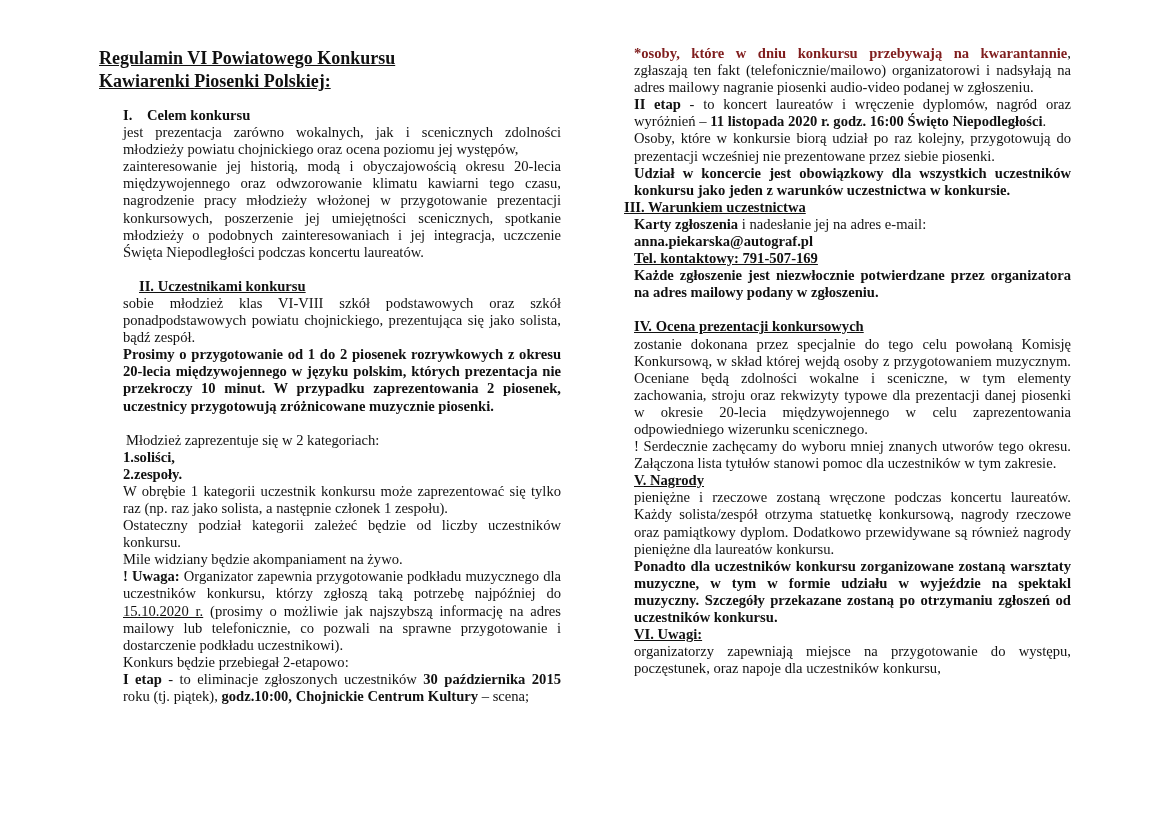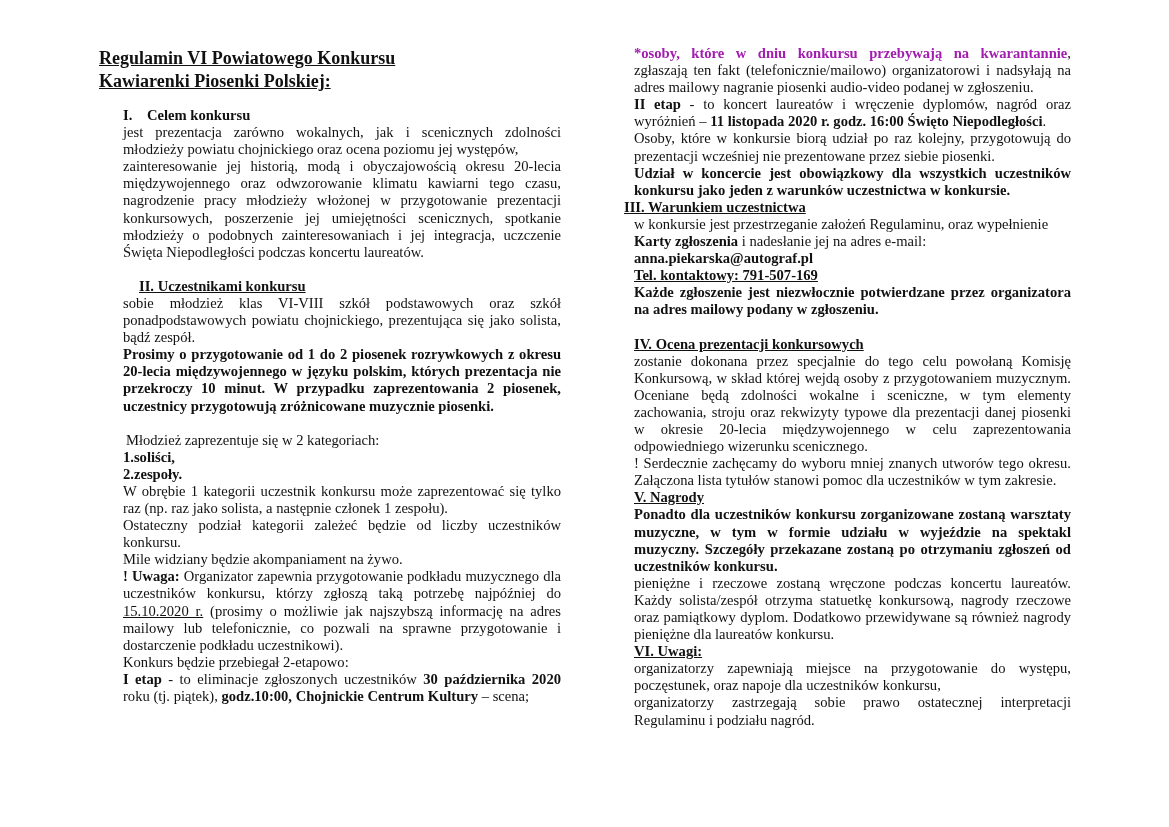--- a/index.html
+++ b/index.html
@@ -7,21 +7,21 @@
          font-family: "Liberation Serif", serif; color: #111; font-size: 14.6px; line-height: 17.1px; }
   .col { position: absolute; top: 47px; }
   .left { left: 99px; width: 462px; }
   .right { left: 634px; width: 437px; }
   .title { font-weight: bold; font-size: 18px; line-height: 23px; text-decoration: underline; margin: 0 0 14px 0; }
   .title .nu { text-decoration: none; }
   p { margin: 0; }
   .j { text-align: justify; text-align-last: left; }
   .b { font-weight: bold; }
   .u { text-decoration: underline; }
-  .red { color: #a21caf; font-weight: bold; }
+  .red { color: #7f1d1d; font-weight: bold; }
   .gap { height: 17px; }
   .ind1 { padding-left: 24px; }
   .h-sec { font-weight: bold; text-decoration: underline; }
 </style>
 </head>
 <body>
 
 <div class="col left">
   <div class="title">
     <div>Regulamin VI Powiatowego Konkursu</div>
@@ -42,43 +42,41 @@
     <p class="j b">Prosimy o przygotowanie od 1 do 2 piosenek rozrywkowych z okresu 20-lecia międzywojennego w języku polskim, których prezentacja nie przekroczy 10 minut. W przypadku zaprezentowania 2 piosenek, uczestnicy przygotowują zróżnicowane muzycznie piosenki.</p>
     <div class="gap"></div>
     <p style="margin-left:3px;">Młodzież zaprezentuje się w 2 kategoriach:</p>
     <p class="b">1.soliści,</p>
     <p class="b">2.zespoły.</p>
     <p class="j">W obrębie 1 kategorii uczestnik konkursu może zaprezentować się tylko raz (np. raz jako solista, a następnie członek 1 zespołu).</p>
     <p class="j">Ostateczny podział kategorii zależeć będzie od liczby uczestników konkursu.</p>
     <p>Mile widziany będzie akompaniament na żywo.</p>
     <p class="j"><span class="b">! Uwaga:</span><span> Organizator zapewnia przygotowanie podkładu muzycznego dla uczestników konkursu, którzy zgłoszą taką potrzebę najpóźniej do </span><span class="u">15.10.2020 r.</span><span> (prosimy o możliwie jak najszybszą informację na adres mailowy lub telefonicznie, co pozwali na sprawne przygotowanie i dostarczenie podkładu uczestnikowi).</span></p>
     <p>Konkurs będzie przebiegał 2-etapowo:</p>
-    <p class="j"><span class="b">I etap</span><span> - to eliminacje zgłoszonych uczestników </span><span class="b">30 października 2020</span><span> roku (tj. piątek), </span><span class="b">godz.10:00, Chojnickie Centrum Kultury</span><span> – scena;</span></p>
+    <p class="j"><span class="b">I etap</span><span> - to eliminacje zgłoszonych uczestników </span><span class="b">30 października 2015</span><span> roku (tj. piątek), </span><span class="b">godz.10:00, Chojnickie Centrum Kultury</span><span> – scena;</span></p>
   </div>
 </div>
 
 <div class="col right" style="top:45px;">
   <p class="j"><span class="red">*osoby, które w dniu konkursu przebywają na kwarantannie</span><span>, zgłaszają ten fakt (telefonicznie/mailowo) organizatorowi i nadsyłają na adres mailowy nagranie piosenki audio-video podanej w zgłoszeniu.</span></p>
   <p class="j"><span class="b">II etap</span><span> - to koncert laureatów i wręczenie dyplomów, nagród oraz wyróżnień – </span><span class="b">11 listopada 2020 r. godz. 16:00 Święto Niepodległości</span><span>.</span></p>
   <p class="j">Osoby, które w konkursie biorą udział po raz kolejny, przygotowują do prezentacji wcześniej nie prezentowane przez siebie piosenki.</p>
   <p class="j b">Udział w koncercie jest obowiązkowy dla wszystkich uczestników konkursu jako jeden z warunków uczestnictwa w konkursie.</p>
 
   <p class="h-sec" style="margin-left:-10px;">III. Warunkiem uczestnictwa</p>
-  <p>w konkursie jest przestrzeganie założeń Regulaminu, oraz wypełnienie</p>
   <p><span class="b">Karty zgłoszenia</span><span> i nadesłanie jej na adres e-mail:</span></p>
   <p class="b">anna.piekarska@autograf.pl</p>
   <p class="b u">Tel. kontaktowy: 791-507-169</p>
   <p class="j b">Każde zgłoszenie jest niezwłocznie potwierdzane przez organizatora na adres mailowy podany w zgłoszeniu.</p>
 
   <div class="gap"></div>
 
   <p class="h-sec">IV. Ocena prezentacji konkursowych</p>
   <p class="j">zostanie dokonana przez specjalnie do tego celu powołaną Komisję Konkursową, w skład której wejdą osoby z przygotowaniem muzycznym. Oceniane będą zdolności wokalne i sceniczne, w tym elementy zachowania, stroju oraz rekwizyty typowe dla prezentacji danej piosenki w okresie 20-lecia międzywojennego w celu zaprezentowania odpowiedniego wizerunku scenicznego.</p>
   <p class="j">! Serdecznie zachęcamy do wyboru mniej znanych utworów tego okresu. Załączona lista tytułów stanowi pomoc dla uczestników w tym zakresie.</p>
 
   <p class="h-sec">V. Nagrody</p>
+  <p class="j">pieniężne i rzeczowe zostaną wręczone podczas koncertu laureatów. Każdy solista/zespół otrzyma statuetkę konkursową, nagrody rzeczowe oraz pamiątkowy dyplom. Dodatkowo przewidywane są również nagrody pieniężne dla laureatów konkursu.</p>
   <p class="j b">Ponadto dla uczestników konkursu zorganizowane zostaną warsztaty muzyczne, w tym w formie udziału w wyjeździe na spektakl muzyczny. Szczegóły przekazane zostaną po otrzymaniu zgłoszeń od uczestników konkursu.</p>
-  <p class="j">pieniężne i rzeczowe zostaną wręczone podczas koncertu laureatów. Każdy solista/zespół otrzyma statuetkę konkursową, nagrody rzeczowe oraz pamiątkowy dyplom. Dodatkowo przewidywane są również nagrody pieniężne dla laureatów konkursu.</p>
 
   <p class="h-sec">VI. Uwagi:</p>
   <p class="j">organizatorzy zapewniają miejsce na przygotowanie do występu, poczęstunek, oraz napoje dla uczestników konkursu,</p>
-  <p class="j">organizatorzy zastrzegają sobie prawo ostatecznej interpretacji Regulaminu i podziału nagród.</p>
 </div>
 
 </body></html>

